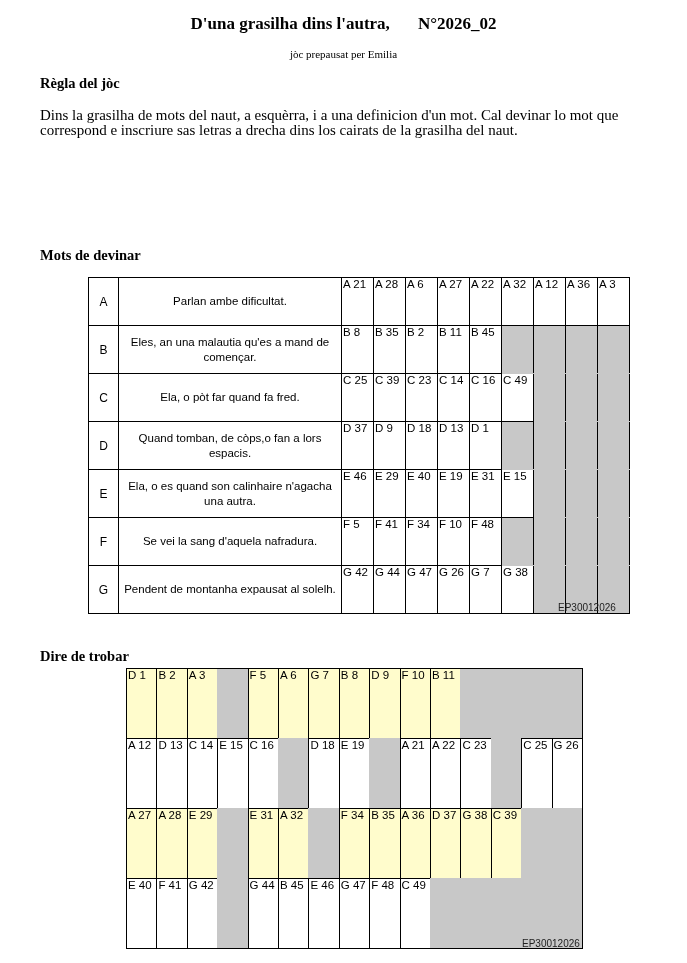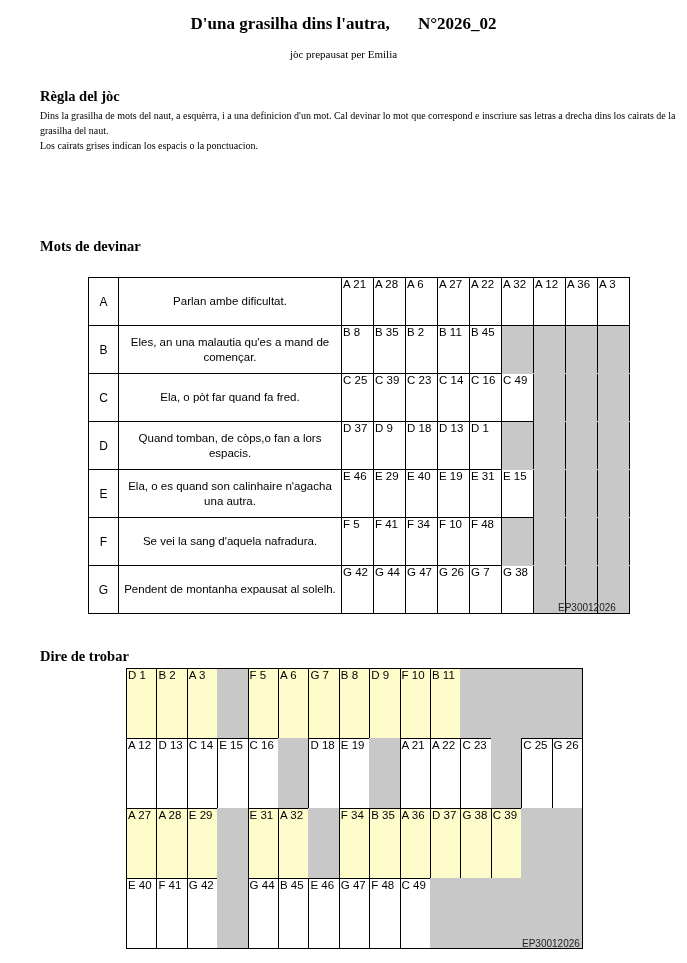--- a/index.html
+++ b/index.html
@@ -1,21 +1,21 @@
 <!DOCTYPE html>
 <html><head>
 <meta charset="utf-8">
 <style>
   html, body { margin: 0; padding: 0; background: #ffffff; }
   body { width: 687px; height: 963px; position: relative; overflow: hidden; font-family: "Liberation Serif", serif; color: #000; }
   .title { position: absolute; top: 14px; left: 0; width: 687px; text-align: center; font-weight: bold; font-size: 17px; }
   .title .num { margin-left: 28px; }
   .subtitle { position: absolute; top: 48px; left: 0; width: 687px; text-align: center; font-size: 11px; }
   h2 { position: absolute; margin: 0; font-size: 14.5px; font-weight: bold; left: 40px; }
-  .rules { position: absolute; top: 108px; left: 40px; width: 640px; font-size: 10px; line-height: 15px; }
+  .rules { position: absolute; top: 108px; left: 40px; width: 640px; font-size: 15px; line-height: 15px; }
   .rules p { margin: 0; }
   .rules .it { font-style: italic; }
 
   
   table.words { position: absolute; top: 277px; left: 88px; border-collapse: collapse; font-family: "Liberation Sans", sans-serif; font-size: 11.5px; }
   table.words td { border: 1px solid #000; padding: 0; height: 47px; vertical-align: top; }
   table.words td.letter { width: 29px; text-align: center; vertical-align: middle; font-size: 12px; }
   table.words td.def { width: 220px; text-align: center; vertical-align: middle; line-height: 15px; padding: 0 1px; margin-left: 12px; }
   table.words td.cell { width: 30px; font-size: 11.5px; line-height: 13px; padding-left: 1px; white-space: nowrap; }
   table.words td.grey { background: #c8c8c8; border-color: #c8c8c8; border-right: 1px solid #000; }
@@ -32,27 +32,26 @@
   .phrase-frame { position: absolute; border: 1px solid #000; box-sizing: border-box; pointer-events: none; }
 </style>
 </head>
 <body>
 
 <div class="title">
   <span>D'una grasilha dins l'autra,</span><span class="num">N°2026_02</span>
 </div>
 <div class="subtitle">jòc prepausat per Emilia</div>
 
-<h2 style="top:88px">Règla del jòc</h2>
+<h2 style="top:75px">Règla del jòc</h2>
 <div class="rules">
   <p>Dins la grasilha de mots del naut, a esquèrra, i a una definicion d'un mot. Cal devinar lo mot que correspond e inscriure sas letras a drecha dins los cairats de la grasilha del naut.</p>
-  <p>Los cairats grises indican los espacis o la ponctuacion.</p>
 </div>
 
-<h2 style="top:238px">Mots de devinar</h2>
+<h2 style="top:247px">Mots de devinar</h2>
 <table class="words" id="words-table">
     <tbody>
       <tr>
         <td class="letter">A</td>
         <td class="def">Parlan ambe dificultat.</td>
         <td class="cell">A 21</td>
         <td class="cell">A 28</td>
         <td class="cell">A 6</td>
         <td class="cell">A 27</td>
         <td class="cell">A 22</td>

